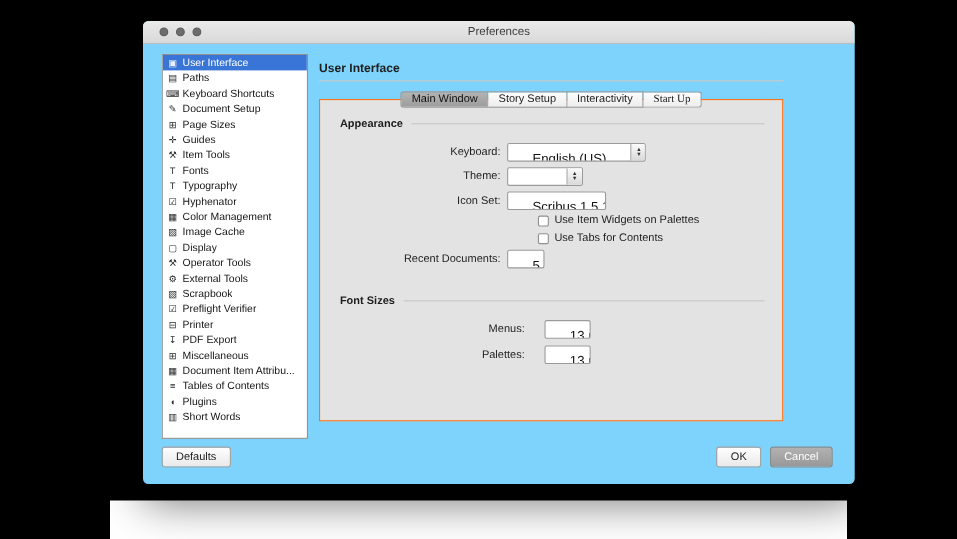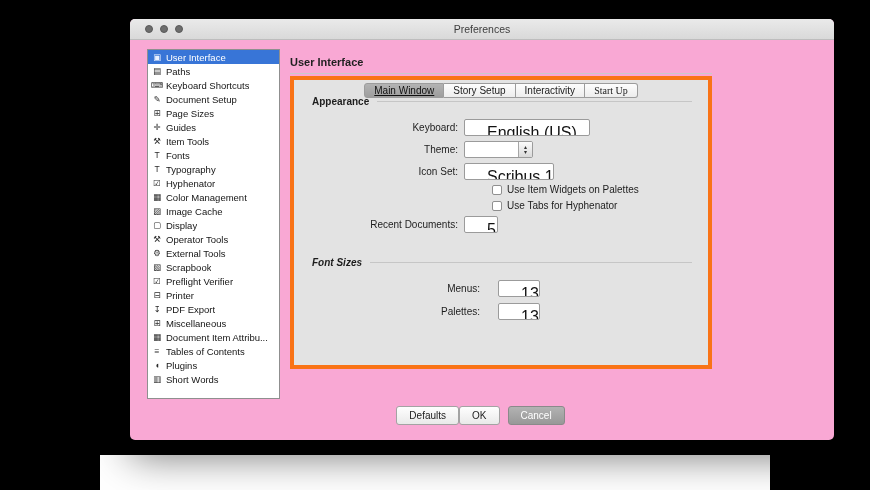--- a/index.html
+++ b/index.html
@@ -1,18 +1,18 @@
 <!DOCTYPE html>
 <html><head>
 <meta charset="utf-8">
 <style>
   html,body{margin:0;padding:0;width:870px;height:490px;background:#000;overflow:hidden;
     font-family:"Liberation Sans","DejaVu Sans",sans-serif;-webkit-font-smoothing:antialiased;}
   .white-strip{position:absolute;left:100px;top:455px;width:670px;height:35px;background:#ffffff;}
-  .window{position:absolute;left:130px;top:19px;width:704px;height:421px;background:#f9a8d4;
+  .window{position:absolute;left:130px;top:19px;width:647px;height:421px;background:#7dd3fc;
     border-radius:5px;box-shadow:0 16px 40px rgba(0,0,0,.55);}
   .titlebar{height:20px;background:linear-gradient(#eaeaea,#d9d9d9);border-bottom:1px solid #bdbdbd;
     border-radius:5px 5px 0 0;position:relative;display:flex;align-items:center;justify-content:center;}
   .titlebar .title{font-size:10.5px;color:#3d3d3d;}
   .lights{position:absolute;left:15px;top:6px;display:flex;gap:7px;}
   .light{width:8px;height:8px;border-radius:50%;background:#6d6d6d;border:1px solid #5a5a5a;box-sizing:border-box;}
   .body-area{position:relative;height:401px;}
 
   
   .sidebar{position:absolute;left:17px;top:9px;width:133px;height:350px;background:#fff;
@@ -24,43 +24,43 @@
   .side-item .lab{white-space:nowrap;overflow:hidden;text-overflow:ellipsis;}
 
   
   .main-heading{position:absolute;left:160px;top:16px;font-size:11px;font-weight:bold;color:#1f1f1f;}
   .heading-sep{position:absolute;left:160px;top:33px;width:422px;height:1px;background:#c9c9c9;}
   .tabs{position:absolute;left:160px;top:43px;width:422px;display:flex;justify-content:center;z-index:2;}
   .tab{font-size:10px;padding:2px 9px;height:15px;box-sizing:border-box;display:flex;align-items:center;
     background:linear-gradient(#fdfdfd,#ededed);border:1px solid #9c9c9c;border-left:none;color:#222;cursor:default;}
   .tab:first-child{border-left:1px solid #9c9c9c;border-radius:3px 0 0 3px;}
   .tab:last-child{border-radius:0 3px 3px 0;font-family:Liberation Serif, serif;}
-  .tab.active{background:linear-gradient(#b3b3b3,#9d9d9d);color:#101010;text-decoration:underline;}
-  .panel{position:absolute;left:160px;top:36px;width:422px;height:293px;background:#e3e3e3;
-    border:4px solid #f97316;box-sizing:border-box;}
+  .tab.active{background:linear-gradient(#b3b3b3,#9d9d9d);color:#101010;}
+  .panel{position:absolute;left:160px;top:50px;width:422px;height:293px;background:#e3e3e3;
+    border:1px solid #f97316;box-sizing:border-box;}
 
   .section-h{display:flex;align-items:center;gap:8px;margin:16px 16px 12px 18px;font-size:10px;font-weight:bold;color:#1d1d1d;}
   .section-h .line{flex:1;height:1px;background:#c6c6c6;}
   .frow{display:flex;align-items:center;margin-bottom:5px;}
   .lbl{width:170px;padding-right:6px;box-sizing:border-box;text-align:right;font-size:10px;color:#1d1d1d;}
   .lbl2{width:204px;padding-right:18px;box-sizing:border-box;text-align:right;font-size:10px;color:#1d1d1d;}
 
   .combo{display:inline-flex;align-items:stretch;height:17px;background:#fff;border:1px solid #9b9b9b;
     border-radius:2px;box-sizing:border-box;overflow:hidden;}
-  .combo .ctext{flex:1;display:flex;align-items:center;padding:0 22px;font-size:16px;color:#111;white-space:nowrap;margin-top:11px;}
+  .combo .ctext{flex:1;display:flex;align-items:center;padding:0 22px;font-size:12px;color:#111;white-space:nowrap;margin-top:11px;}
   .arrows{width:13px;flex:0 0 13px;display:flex;flex-direction:column;align-items:center;justify-content:center;
     border-left:1px solid #a6a6a6;background:linear-gradient(#fbfbfb,#d9d9d9);color:#333;}
   .arrows i{font-style:normal;font-size:6px;line-height:5px;display:block;}
   .w-lang{width:126px}.w-theme{width:69px}.w-icon{width:90px}.w-recent{width:34px}.w-pt{width:42px}
 
   .cbrow{display:flex;align-items:center;margin:0 0 5px 198px;}
   .cb{width:10px;height:10px;background:#fff;border:1px solid #8f8f8f;border-radius:2px;margin-right:5px;flex:0 0 10px;box-sizing:border-box;}
   .cb-lbl{font-size:10px;color:#1d1d1d;}
 
-  .footer{position:absolute;left:17px;right:20px;top:366px;display:flex;align-items:center;justify-content:center;}
+  .footer{position:absolute;left:17px;right:20px;top:366px;display:flex;align-items:center;justify-content:space-between;}
   .btn-group{display:flex;gap:8px;}
   .btn{height:17px;padding:0 12px;display:inline-flex;align-items:center;font-size:10px;color:#222;
     background:linear-gradient(#fefefe,#e9e9e9);border:1px solid #a3a3a3;border-radius:3px;cursor:default;}
   .btn.cancel{background:linear-gradient(#b2b2b2,#989898);color:#fff;border-color:#8a8a8a;}
 </style>
 </head>
 <body>
 
 <div class="white-strip"></div>
 
@@ -224,35 +224,35 @@
             </span>
         </span>
       </div>
 
       <div class="cbrow">
         <span class="cb"></span>
         <span class="cb-lbl">Use Item Widgets on Palettes</span>
       </div>
       <div class="cbrow">
         <span class="cb"></span>
-        <span class="cb-lbl">Use Tabs for Hyphenator</span>
+        <span class="cb-lbl">Use Tabs for Contents</span>
       </div>
 
       <div class="frow">
         <span class="lbl">Recent Documents:</span>
         <span class="combo w-recent">
           <span class="ctext">5</span>
           <span class="arrows">
               <i>▴</i>
               <i>▾</i>
             </span>
         </span>
       </div>
 
-      <div class="section-h" style="margin-top:24px;font-style:italic;">
+      <div class="section-h" style="margin-top:24px;">
         <span>Font Sizes</span>
         <span class="line"></span>
       </div>
 
       <div class="frow" style="margin-bottom:6px;">
         <span class="lbl2">Menus:</span>
         <span class="combo w-pt">
           <span class="ctext">13 pt</span>
           <span class="arrows">
               <i>▴</i>

